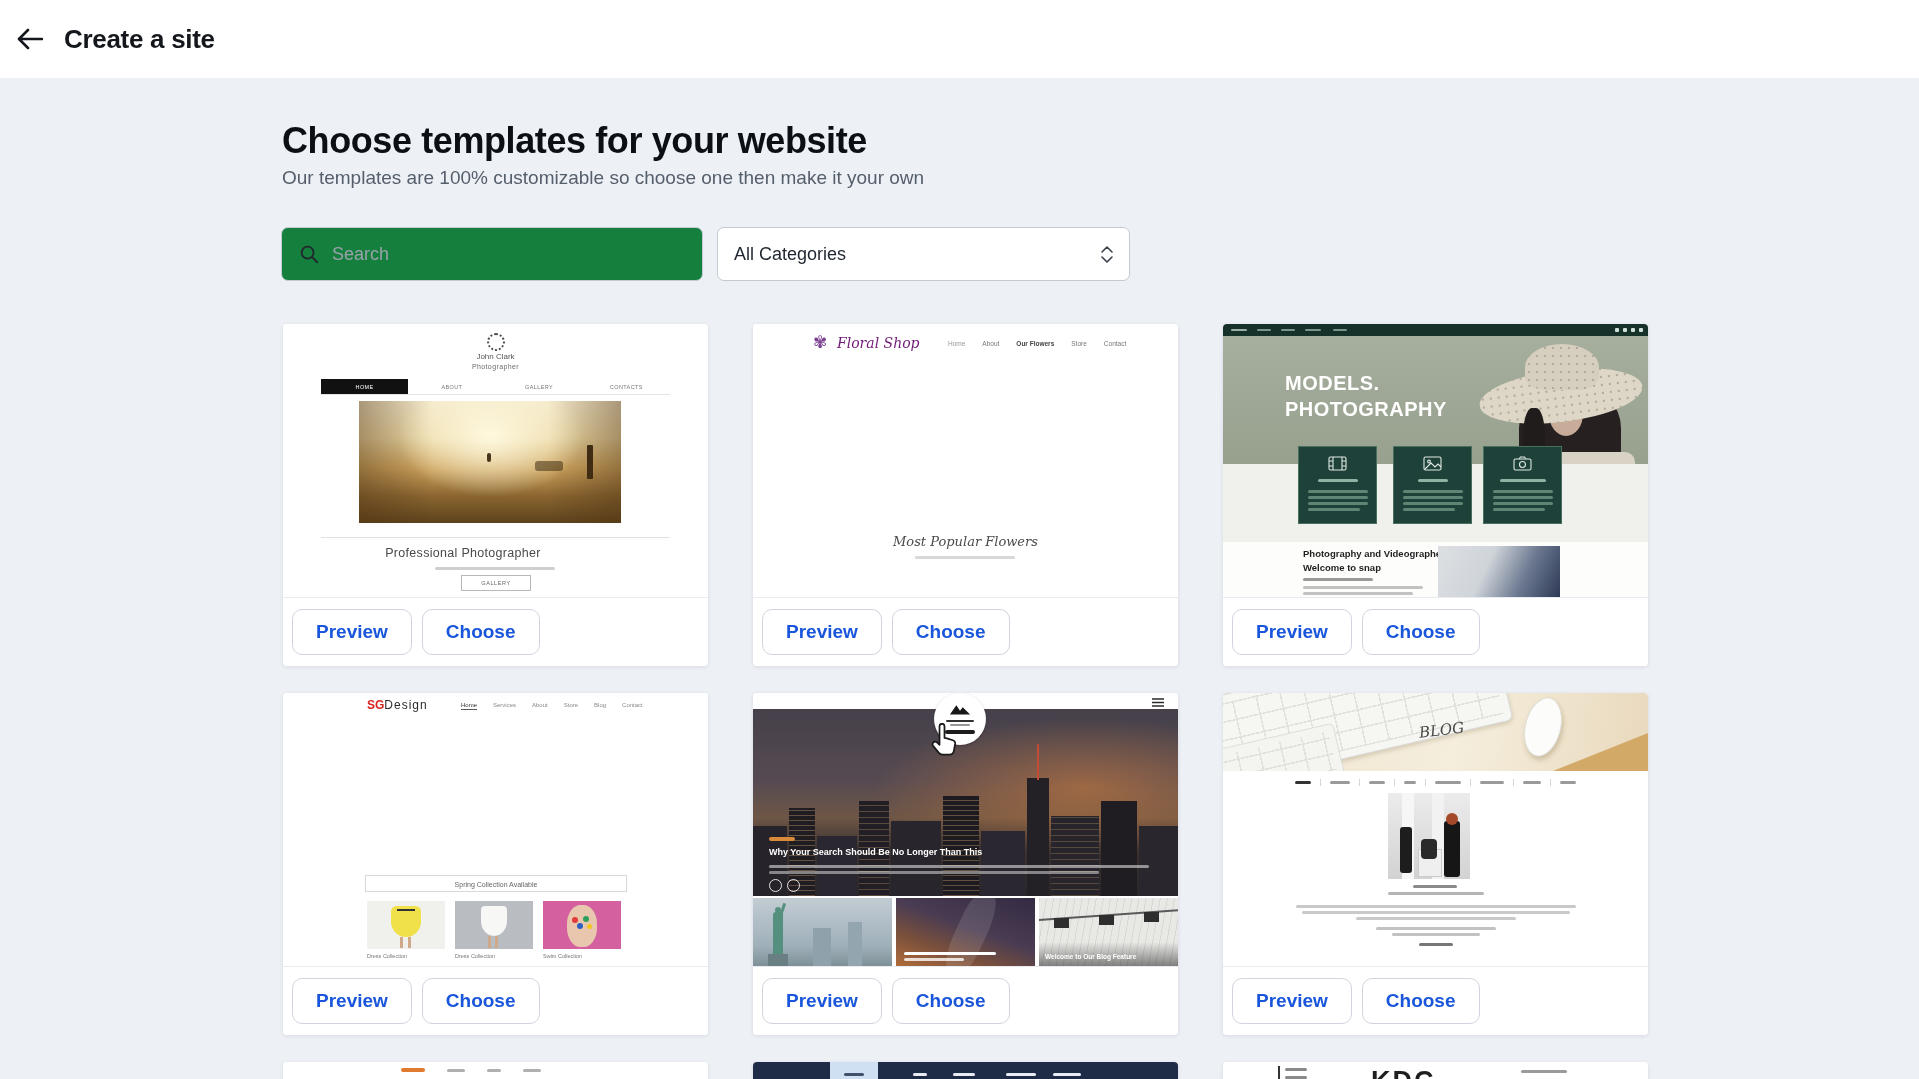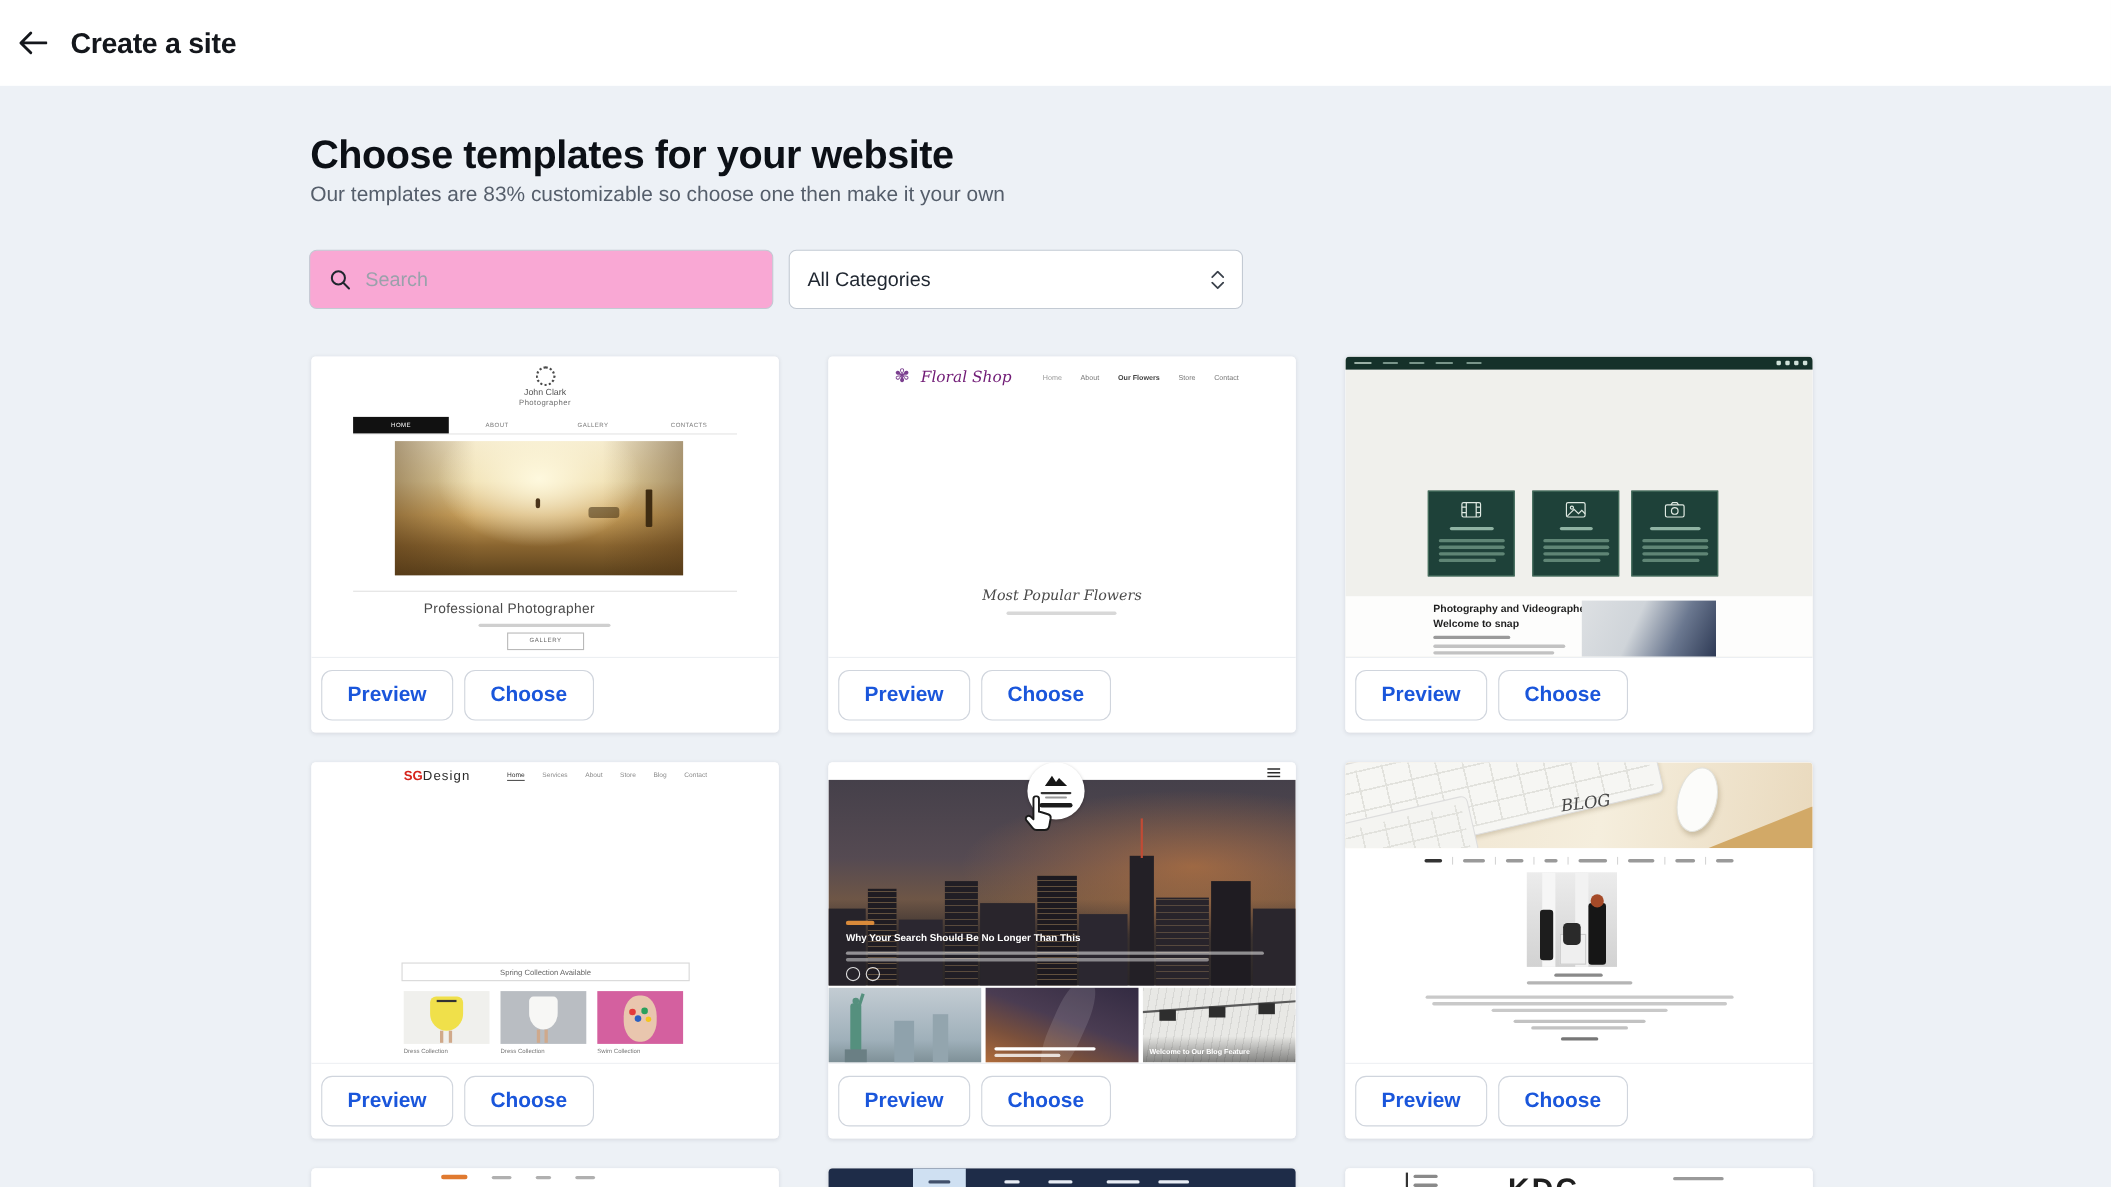--- a/index.html
+++ b/index.html
@@ -15,21 +15,21 @@
   
   #topbar{position:absolute;top:0;left:0;width:1919px;height:78px;background:#ffffff;z-index:50;display:flex;align-items:center;}
   #back-btn{width:46px;height:46px;margin-left:6px;display:flex;align-items:center;justify-content:center;cursor:pointer;border:none;background:transparent;}
   #topbar-title{font-size:26px;font-weight:bold;color:#14171c;letter-spacing:-0.3px;margin-left:12px;}
 
   
   #page-heading{position:absolute;left:282px;top:120px;font-size:36px;font-weight:bold;color:#0c1016;letter-spacing:-0.4px;}
   #page-subheading{position:absolute;left:282px;top:167px;font-size:19px;color:#555e6b;}
 
   
-  #search-box{position:absolute;left:281px;top:227px;width:422px;height:54px;background:#f9a8d4;border:1px solid #c3cad3;border-radius:7px;display:flex;align-items:center;box-sizing:border-box;}
+  #search-box{position:absolute;left:281px;top:227px;width:422px;height:54px;background:#15803d;border:1px solid #c3cad3;border-radius:7px;display:flex;align-items:center;box-sizing:border-box;}
   #search-input{border:none;outline:none;flex:1;font-size:18px;color:#1f2630;background:transparent;font-family:inherit;}
   #search-input::placeholder{color:#9aa1ab;}
   #category-select{position:absolute;left:717px;top:227px;width:413px;height:54px;background:#fff;border:1px solid #c3cad3;border-radius:7px;display:flex;align-items:center;box-sizing:border-box;cursor:pointer;}
   #category-select .label{font-size:18px;color:#1f2630;margin-left:16px;flex:1;}
   .chev{margin-right:16px;display:flex;flex-direction:column;gap:3px;align-items:center;}
 
   
   #grid{position:absolute;left:283px;top:324px;display:grid;grid-template-columns:repeat(3,425px);column-gap:45px;row-gap:27px;grid-auto-rows:342px;}
   .card{width:425px;height:342px;background:#fff;border-radius:4px;box-shadow:0 1px 4px rgba(16,24,40,.10);overflow:hidden;}
   .preview{position:relative;width:425px;height:273px;overflow:hidden;background:#fff;cursor:pointer;}
@@ -48,21 +48,21 @@
     <span style="display:flex;">
       <svg width="27" height="24" viewBox="0 0 27 24" fill="none">
           <path d="M12 3 L3 12 L12 21 M3.5 12 H26" stroke="#14171c" stroke-width="2.6" stroke-linecap="round" stroke-linejoin="round"></path>
         </svg>
     </span>
   </button>
   <span id="topbar-title">Create a site</span>
 </div>
 
 <div id="page-heading">Choose templates for your website</div>
-<div id="page-subheading">Our templates are 83% customizable so choose one then make it your own</div>
+<div id="page-subheading">Our templates are 100% customizable so choose one then make it your own</div>
 
 <div id="search-box">
   <span style="display:flex;margin:0 10px 0 16px;">
     <svg width="22" height="22" viewBox="0 0 24 24" fill="none" stroke="#20262e" stroke-width="2" stroke-linecap="round">
         <circle cx="10.5" cy="10.5" r="6.5"></circle>
         <path d="M15.6 15.6 L21 21"></path>
       </svg>
   </span>
   <input id="search-input" type="text" value="" placeholder="Search" style="">
 </div>
@@ -136,20 +136,30 @@
       <div class="abs" style="left:0;top:0;width:425px;height:12px;background:#15312a;">
         <div class="bar" style="left:8px;top:5px;width:16px;height:2px;background:#9ab0a6;"></div>
         <div class="bar" style="left:34px;top:5px;width:14px;height:2px;background:#78958a;"></div>
         <div class="bar" style="left:58px;top:5px;width:14px;height:2px;background:#78958a;"></div>
         <div class="bar" style="left:82px;top:5px;width:16px;height:2px;background:#78958a;"></div>
         <div class="bar" style="left:110px;top:5px;width:14px;height:2px;background:#78958a;"></div>
         <div class="abs" style="left:392px;top:4px;width:4px;height:4px;background:#cfe0d8;border-radius:1px;"></div>
         <div class="abs" style="left:400px;top:4px;width:4px;height:4px;background:#cfe0d8;border-radius:1px;"></div>
         <div class="abs" style="left:408px;top:4px;width:4px;height:4px;background:#cfe0d8;border-radius:1px;"></div>
         <div class="abs" style="left:416px;top:4px;width:4px;height:4px;background:#cfe0d8;border-radius:1px;"></div>
+      </div>
+      <div class="abs" style="left:0;top:12px;width:425px;height:128px;overflow:hidden;background:linear-gradient(180deg,#a6ae9d 0%,#97a18e 100%);">
+        <div class="abs" style="left:296px;top:50px;width:102px;height:100px;background:#262020;border-radius:42% 42% 20% 20%;"></div>
+        <div class="abs" style="left:326px;top:56px;width:34px;height:44px;background:#c8ab98;border-radius:50%;"></div>
+        <div class="abs" style="left:284px;top:116px;width:128px;height:26px;background:#d9d3c5;border-radius:10px 10px 0 0;"></div>
+        <div class="abs" style="left:256px;top:34px;width:164px;height:52px;background:#ded7c8;border-radius:50%;transform:rotate(-7deg);background-image:radial-gradient(rgba(95,88,70,.35) 1px, transparent 1.6px);background-size:8px 8px;"></div>
+        <div class="abs" style="left:302px;top:8px;width:74px;height:46px;background:#d6cfc0;border-radius:50% 50% 30% 30%;background-image:radial-gradient(rgba(95,88,70,.3) 1px, transparent 1.6px);background-size:8px 8px;"></div>
+        <div class="abs" style="left:300px;top:72px;width:22px;height:72px;background:#211c1c;border-radius:40%;"></div>
+        <div class="abs" style="left:62px;top:36px;font-size:20px;font-weight:bold;color:#fff;letter-spacing:.5px;">MODELS.</div>
+        <div class="abs" style="left:62px;top:62px;font-size:20px;font-weight:bold;color:#fff;letter-spacing:.5px;">PHOTOGRAPHY</div>
       </div>
       <div class="abs" style="left:75px;top:122px;width:77px;height:76px;background:#1e4139;border:1px solid #47705f;">
         <span style="position:absolute;left:29px;top:9px;display:flex;">
             <svg width="19" height="15" viewBox="0 0 19 15" fill="none" stroke="#dfe9e2" stroke-width="1.1">
               <rect x="1" y="1" width="17" height="13" rx="1.5"></rect>
               <path d="M5 1 V14 M14 1 V14 M1 5 H5 M1 10 H5 M14 5 H18 M14 10 H18"></path>
             </svg>
           </span>
         <div class="bar" style="left:19px;top:32px;width:40px;height:3px;background:#8fb3a3;"></div>
         <div class="bar" style="left:9px;top:43px;width:60px;height:2.5px;background:#5f8575;"></div>

